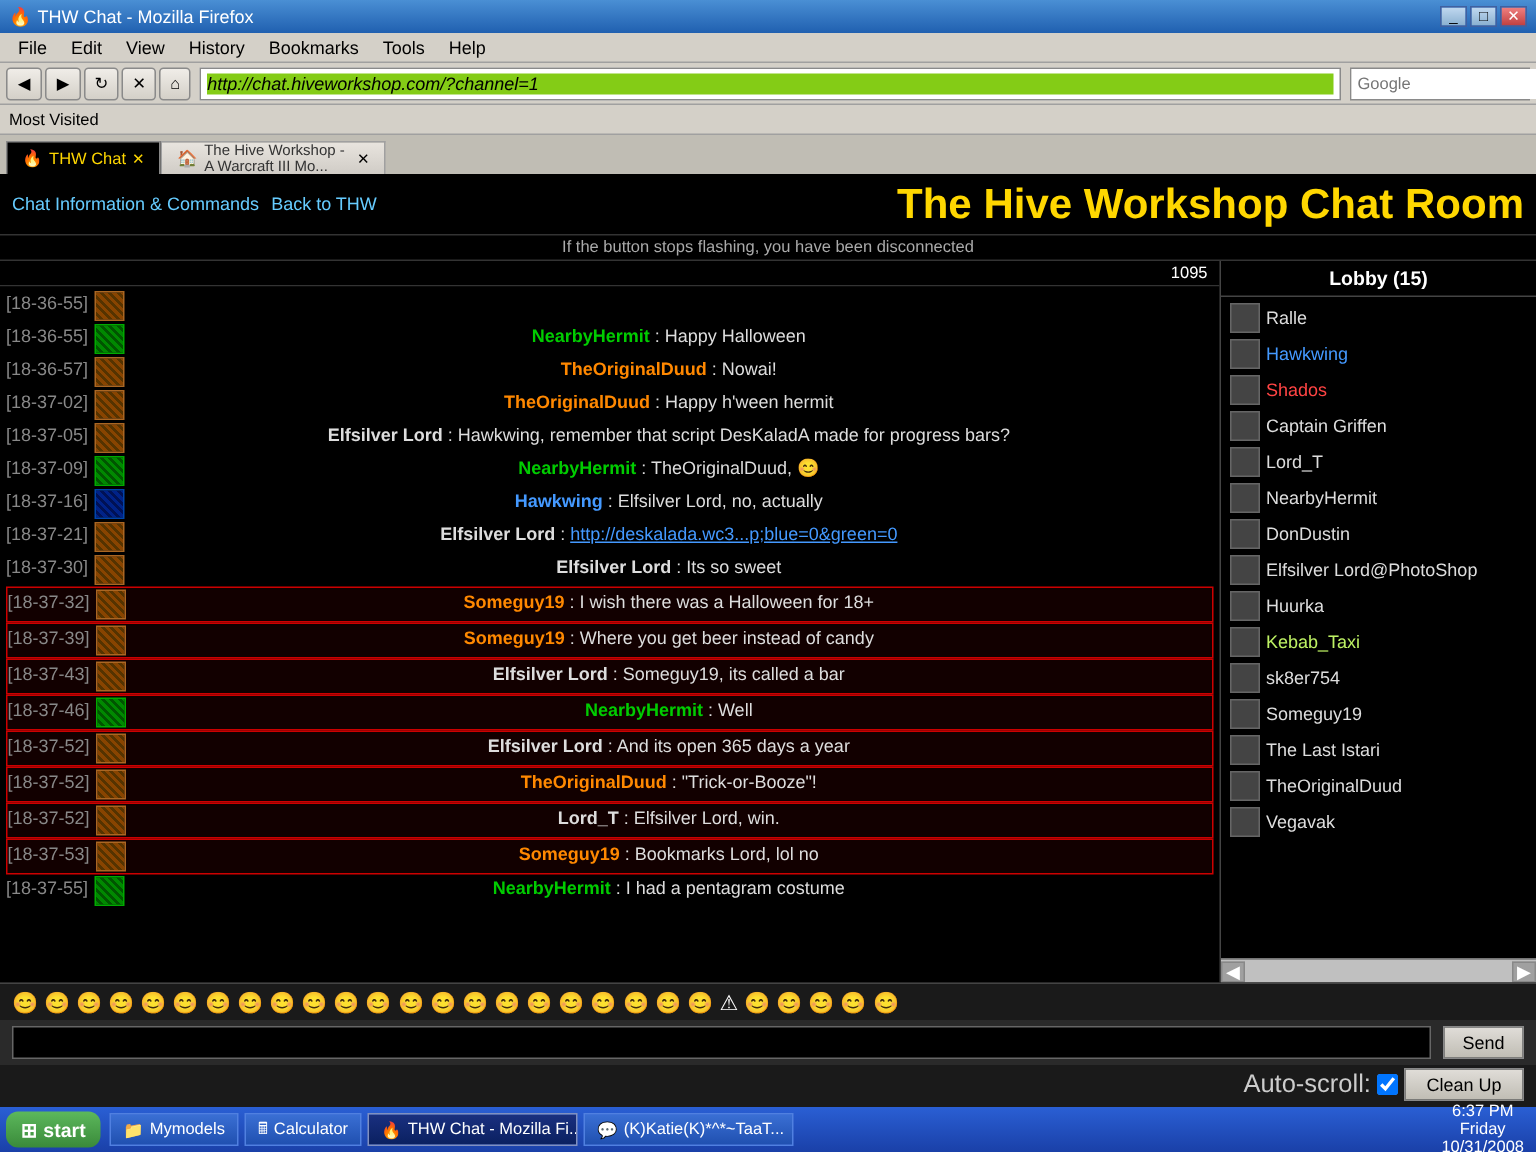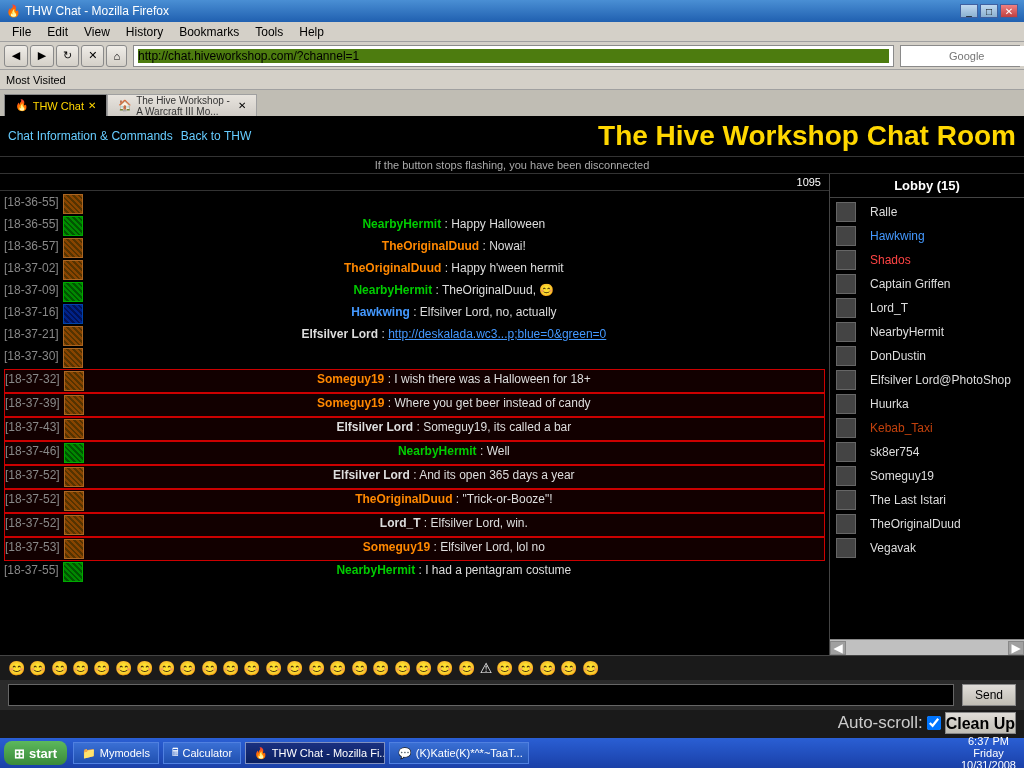--- a/index.html
+++ b/index.html
@@ -60,29 +60,28 @@
       flex: 1;
       display: flex;
       align-items: center;
       background: white;
       border: 1px solid #8a8a8a;
       height: 22px;
       padding: 0 4px;
       margin: 0 4px;
     }
     #address-input {
-      border: none; outline: none; flex: 1; font-size: 12px; background: #4d7c0f;
+      border: none; outline: none; flex: 1; font-size: 12px; background: #84cc16; font-style: italic;
     }
     #search-bar {
       display: flex; 
       border: 1px solid #8a8a8a;
       height: 22px;
       background: white;
       width: 120px;
-      padding-left: 44px;
     }
     #search-input { border: none; outline: none; flex: 1; font-size: 11px; padding: 0 4px; background: white; }
 
     #bookmarks-bar {
       background: #d4d0c8;
       height: 20px;
       display: flex;
       align-items: center;
       padding: 0 6px;
       border-bottom: 1px solid #a0a0a0;
@@ -199,21 +198,21 @@
       line-height: 1.4;
     }
     .msg-time { color: #888; margin-right: 4px; flex-shrink: 0; }
     .msg-content { flex: 1; min-width: 0; }
     .msg-user { font-weight: bold; }
     .msg-text { color: #dddddd; }
     .msg-link { color: #4499ff; text-decoration: underline; }
     .msg-highlight { border: 1px solid #cc0000; background: rgba(180,0,0,0.1); }
 
     #right-panel {
-      width: 195px;
+      width: 211px;
       background: #000;
       display: flex;
       flex-direction: column;
       border-left: 1px solid #444;
       flex-shrink: 0;
     }
 
     #lobby-header {
       background: #000;
       color: #fff;
@@ -226,21 +225,21 @@
 
     #users-list {
       flex: 1;
       overflow-y: auto;
       padding: 2px 4px;
     }
 
     .user-row {
       display: flex;
       align-items: center;
-      gap: 14px;
+      gap: 4px;
       padding: 2px 2px;
       font-size: 12px;
     }
     .user-avatar {
       width: 20px; height: 20px;
       background: #444;
       border: 1px solid #666;
       flex-shrink: 0;
     }
     .user-name { color: #dddddd; }
@@ -291,25 +290,24 @@
       background: linear-gradient(to bottom, #e0ddd8, #c0bdb4);
       border: 1px solid #888;
       padding: 2px 12px;
       height: 22px;
       cursor: pointer;
       font-size: 12px;
     }
     #cleanup-btn {
       background: linear-gradient(to bottom, #e0ddd8, #c0bdb4);
       border: 1px solid #888;
-      padding: 2px 0;
+      padding: 2px 14px;
       height: 22px;
       cursor: pointer;
-      font-size: 16px;
-      font-weight: bold;
+      font-size: 12px;
     }
 
     
     #taskbar {
       background: linear-gradient(to bottom, #2a5fd4, #1a40a8);
       height: 30px;
       display: flex;
       align-items: center;
       position: fixed;
       bottom: 0;
@@ -491,20 +489,28 @@
     </div>
           <div class="msg-row">
       <span class="msg-time">[18-37-02]</span>
       <div class="avatar-img"></div>
       <span class="msg-content">
         <span class="msg-user" style="color:#ff8800">TheOriginalDuud</span>
         <span class="msg-text">: Happy h'ween hermit</span>
       </span>
     </div>
           <div class="msg-row">
+      <span class="msg-time">[18-37-05]</span>
+      <div class="avatar-img"></div>
+      <span class="msg-content">
+        <span class="msg-user" style="color:#dddddd">Elfsilver Lord</span>
+        <span class="msg-text">: Hawkwing, remember that script DesKaladA made for progress bars?</span>
+      </span>
+    </div>
+          <div class="msg-row">
       <span class="msg-time">[18-37-09]</span>
       <div class="avatar-img green-av"></div>
       <span class="msg-content">
         <span class="msg-user" style="color:#00cc00">NearbyHermit</span>
         <span class="msg-text">: TheOriginalDuud, 😊</span>
       </span>
     </div>
           <div class="msg-row">
       <span class="msg-time">[18-37-16]</span>
       <div class="avatar-img blue-av"></div>
@@ -517,20 +523,24 @@
       <span class="msg-time">[18-37-21]</span>
       <div class="avatar-img"></div>
       <span class="msg-content">
         <span class="msg-user" style="color:#dddddd">Elfsilver Lord</span>
         <span class="msg-text">: <a class="msg-link" href="#">http://deskalada.wc3...p;blue=0&amp;green=0</a></span>
       </span>
     </div>
           <div class="msg-row">
       <span class="msg-time">[18-37-30]</span>
       <div class="avatar-img"></div>
+      <span class="msg-content">
+        <span class="msg-user" style="color:#dddddd">Elfsilver Lord</span>
+        <span class="msg-text">: Its so sweet</span>
+      </span>
     </div>
           <div class="msg-row msg-highlight">
       <span class="msg-time">[18-37-32]</span>
       <div class="avatar-img"></div>
       <span class="msg-content">
         <span class="msg-user" style="color:#ff8800">Someguy19</span>
         <span class="msg-text">: I wish there was a Halloween for 18+</span>
       </span>
     </div>
           <div class="msg-row msg-highlight">
@@ -579,21 +589,21 @@
       <span class="msg-content">
         <span class="msg-user" style="color:#dddddd">Lord_T</span>
         <span class="msg-text">: Elfsilver Lord, win.</span>
       </span>
     </div>
           <div class="msg-row msg-highlight">
       <span class="msg-time">[18-37-53]</span>
       <div class="avatar-img"></div>
       <span class="msg-content">
         <span class="msg-user" style="color:#ff8800">Someguy19</span>
-        <span class="msg-text">: Elfsilver Lord, lol no</span>
+        <span class="msg-text">: Bookmarks Lord, lol no</span>
       </span>
     </div>
           <div class="msg-row">
       <span class="msg-time">[18-37-55]</span>
       <div class="avatar-img green-av"></div>
       <span class="msg-content">
         <span class="msg-user" style="color:#00cc00">NearbyHermit</span>
         <span class="msg-text">: I had a pentagram costume</span>
       </span>
     </div>
@@ -635,21 +645,21 @@
           <div class="user-row">
       <div class="user-avatar"></div>
       <span class="user-name" style="color:#dddddd">Elfsilver Lord@PhotoShop</span>
     </div>
           <div class="user-row">
       <div class="user-avatar"></div>
       <span class="user-name" style="color:#dddddd">Huurka</span>
     </div>
           <div class="user-row">
       <div class="user-avatar"></div>
-      <span class="user-name" style="color:#c2410c">Kebab_Taxi</span>
+      <span class="user-name" style="color:#bef264">Kebab_Taxi</span>
     </div>
           <div class="user-row">
       <div class="user-avatar"></div>
       <span class="user-name" style="color:#dddddd">sk8er754</span>
     </div>
           <div class="user-row">
       <div class="user-avatar"></div>
       <span class="user-name" style="color:#dddddd">Someguy19</span>
     </div>
           <div class="user-row">

